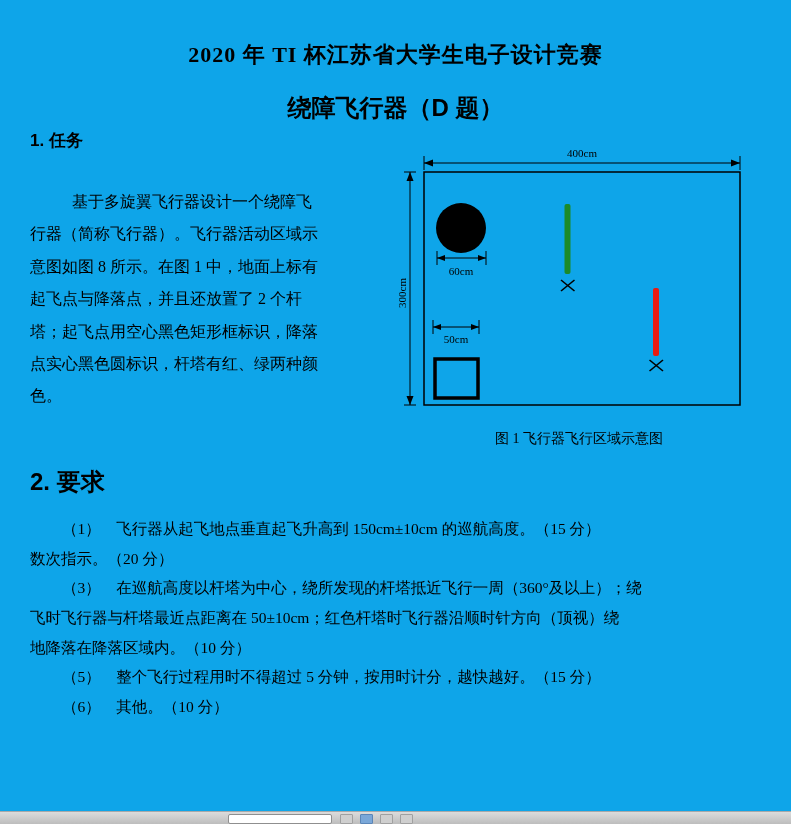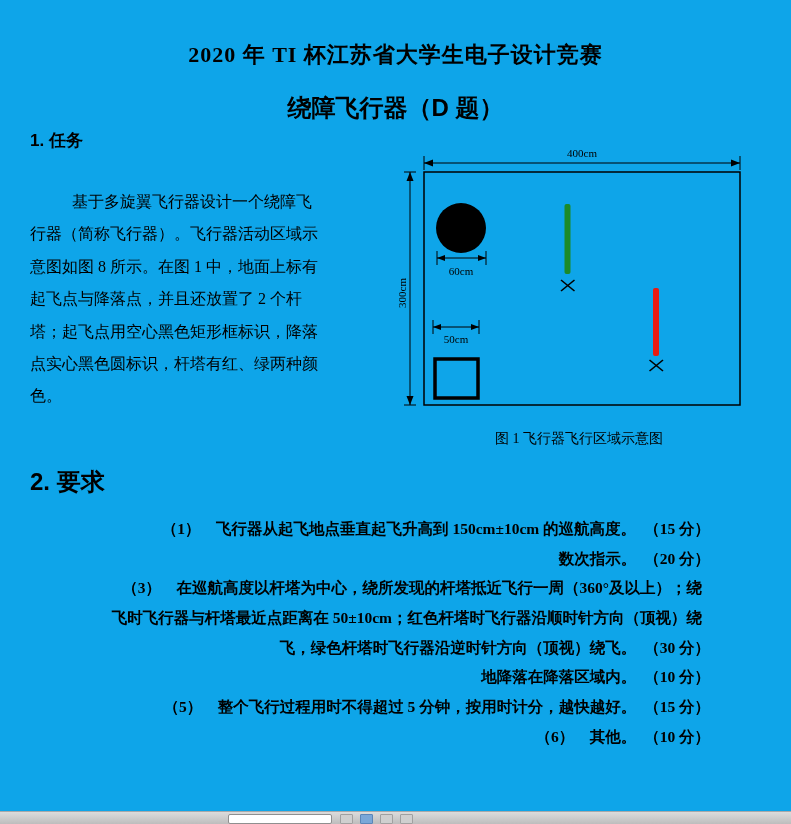--- a/index.html
+++ b/index.html
@@ -40,25 +40,25 @@
   .figure-caption {
     position:absolute; top:430px; left:398px; width:362px;
     text-align:center; font-size:14px;
   }
 
   .reqs {
     position:absolute; top:514px; left:30px; width:680px;
     font-size:15.5px;
   }
   .req-line {
-    display:flex; justify-content:flex-end; align-items:baseline;
-    height:29.7px; line-height:29.7px; white-space:nowrap;font-weight:bold;
+    display:flex; justify-content:flex-start; align-items:baseline;
+    height:29.7px; line-height:29.7px; white-space:nowrap;
   }
   .req-line.indent .req-text { padding-left:32px; }
-  .req-score { flex:none; margin-left:8px; }
+  .req-score { flex:none; }
 
   .bottom-bar {
     position:absolute; left:0; bottom:0; width:791px; height:13px;
     background:linear-gradient(#dcdcdc,#bdbdbd); border-top:1px solid #a9a9a9;
   }
   .page-box {
     position:absolute; left:228px; top:2px; width:104px; height:10px;
     background:#fff; border:1px solid #8f8f8f; border-radius:2px;
   }
   .bb-btn {
@@ -155,24 +155,20 @@
     </div>
     <div class="req-line indent">
       <span class="req-text">（3）　在巡航高度以杆塔为中心，绕所发现的杆塔抵近飞行一周（360°及以上）；绕</span>
       <span class="req-score"></span>
     </div>
     <div class="req-line">
       <span class="req-text">飞时飞行器与杆塔最近点距离在 50±10cm；红色杆塔时飞行器沿顺时针方向（顶视）绕</span>
       <span class="req-score"></span>
     </div>
     <div class="req-line">
-      <span class="req-text">飞，绿色杆塔时飞行器沿逆时针方向（顶视）绕飞。</span>
-      <span class="req-score">（30 分）</span>
-    </div>
-    <div class="req-line">
       <span class="req-text">地降落在降落区域内。</span>
       <span class="req-score">（10 分）</span>
     </div>
     <div class="req-line indent">
       <span class="req-text">（5）　整个飞行过程用时不得超过 5 分钟，按用时计分，越快越好。</span>
       <span class="req-score">（15 分）</span>
     </div>
     <div class="req-line indent">
       <span class="req-text">（6）　其他。</span>
       <span class="req-score">（10 分）</span>

